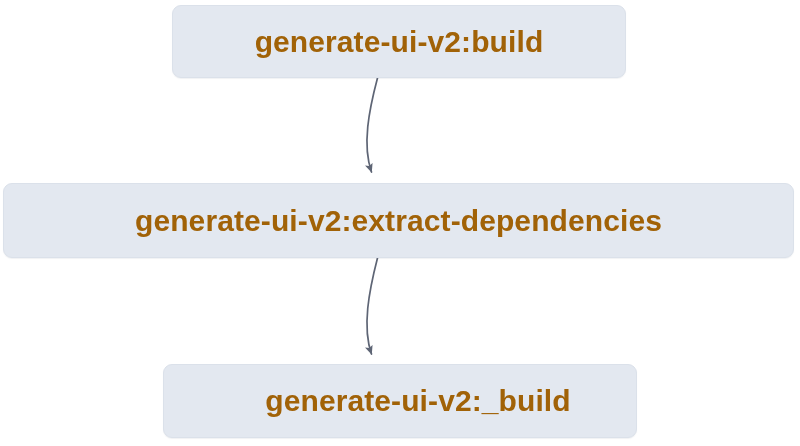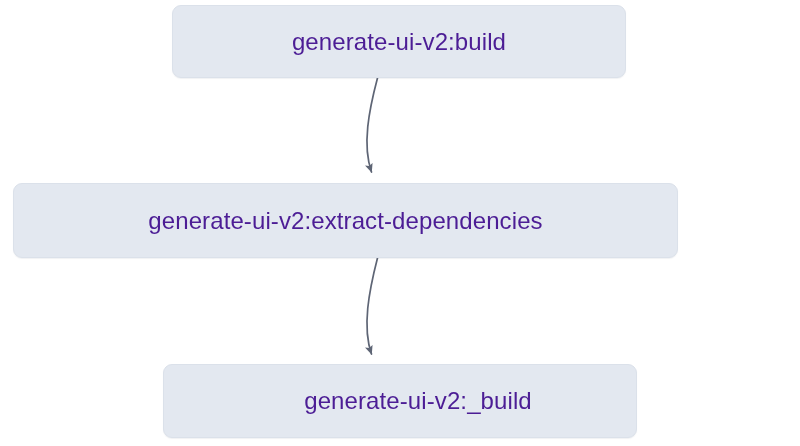--- a/index.html
+++ b/index.html
@@ -33,38 +33,38 @@
     box-sizing: border-box;
     display: flex;
     align-items: center;
     justify-content: center;
     background: #e3e8f0;
     border: 1px solid #dbe1ea;
     border-radius: 9px;
     box-shadow: 0 1px 1px rgba(120,130,150,0.10);
   }
   .graph-node-label {
-    color: #4c1d95;
+    color: #a16207;
     font-family: "Liberation Sans", sans-serif;
-    font-size: 24px;
-    font-weight: 400;
+    font-size: 30px;
+    font-weight: 700;
     line-height: 1;
     letter-spacing: 0.1px;
     white-space: nowrap;
   }
   #node-build {
     left: 172px;
     top: 5px;
     width: 454px;
     height: 73px;
   }
   #node-extract-dependencies {
-    left: 13px;
+    left: 3px;
     top: 183px;
-    width: 665px;
+    width: 791px;
     height: 75px;
   }
   #node-underscore-build {
     left: 163px;
     top: 364px;
     width: 474px;
     height: 74px;
     padding-left: 36px;
   }
 </style>

